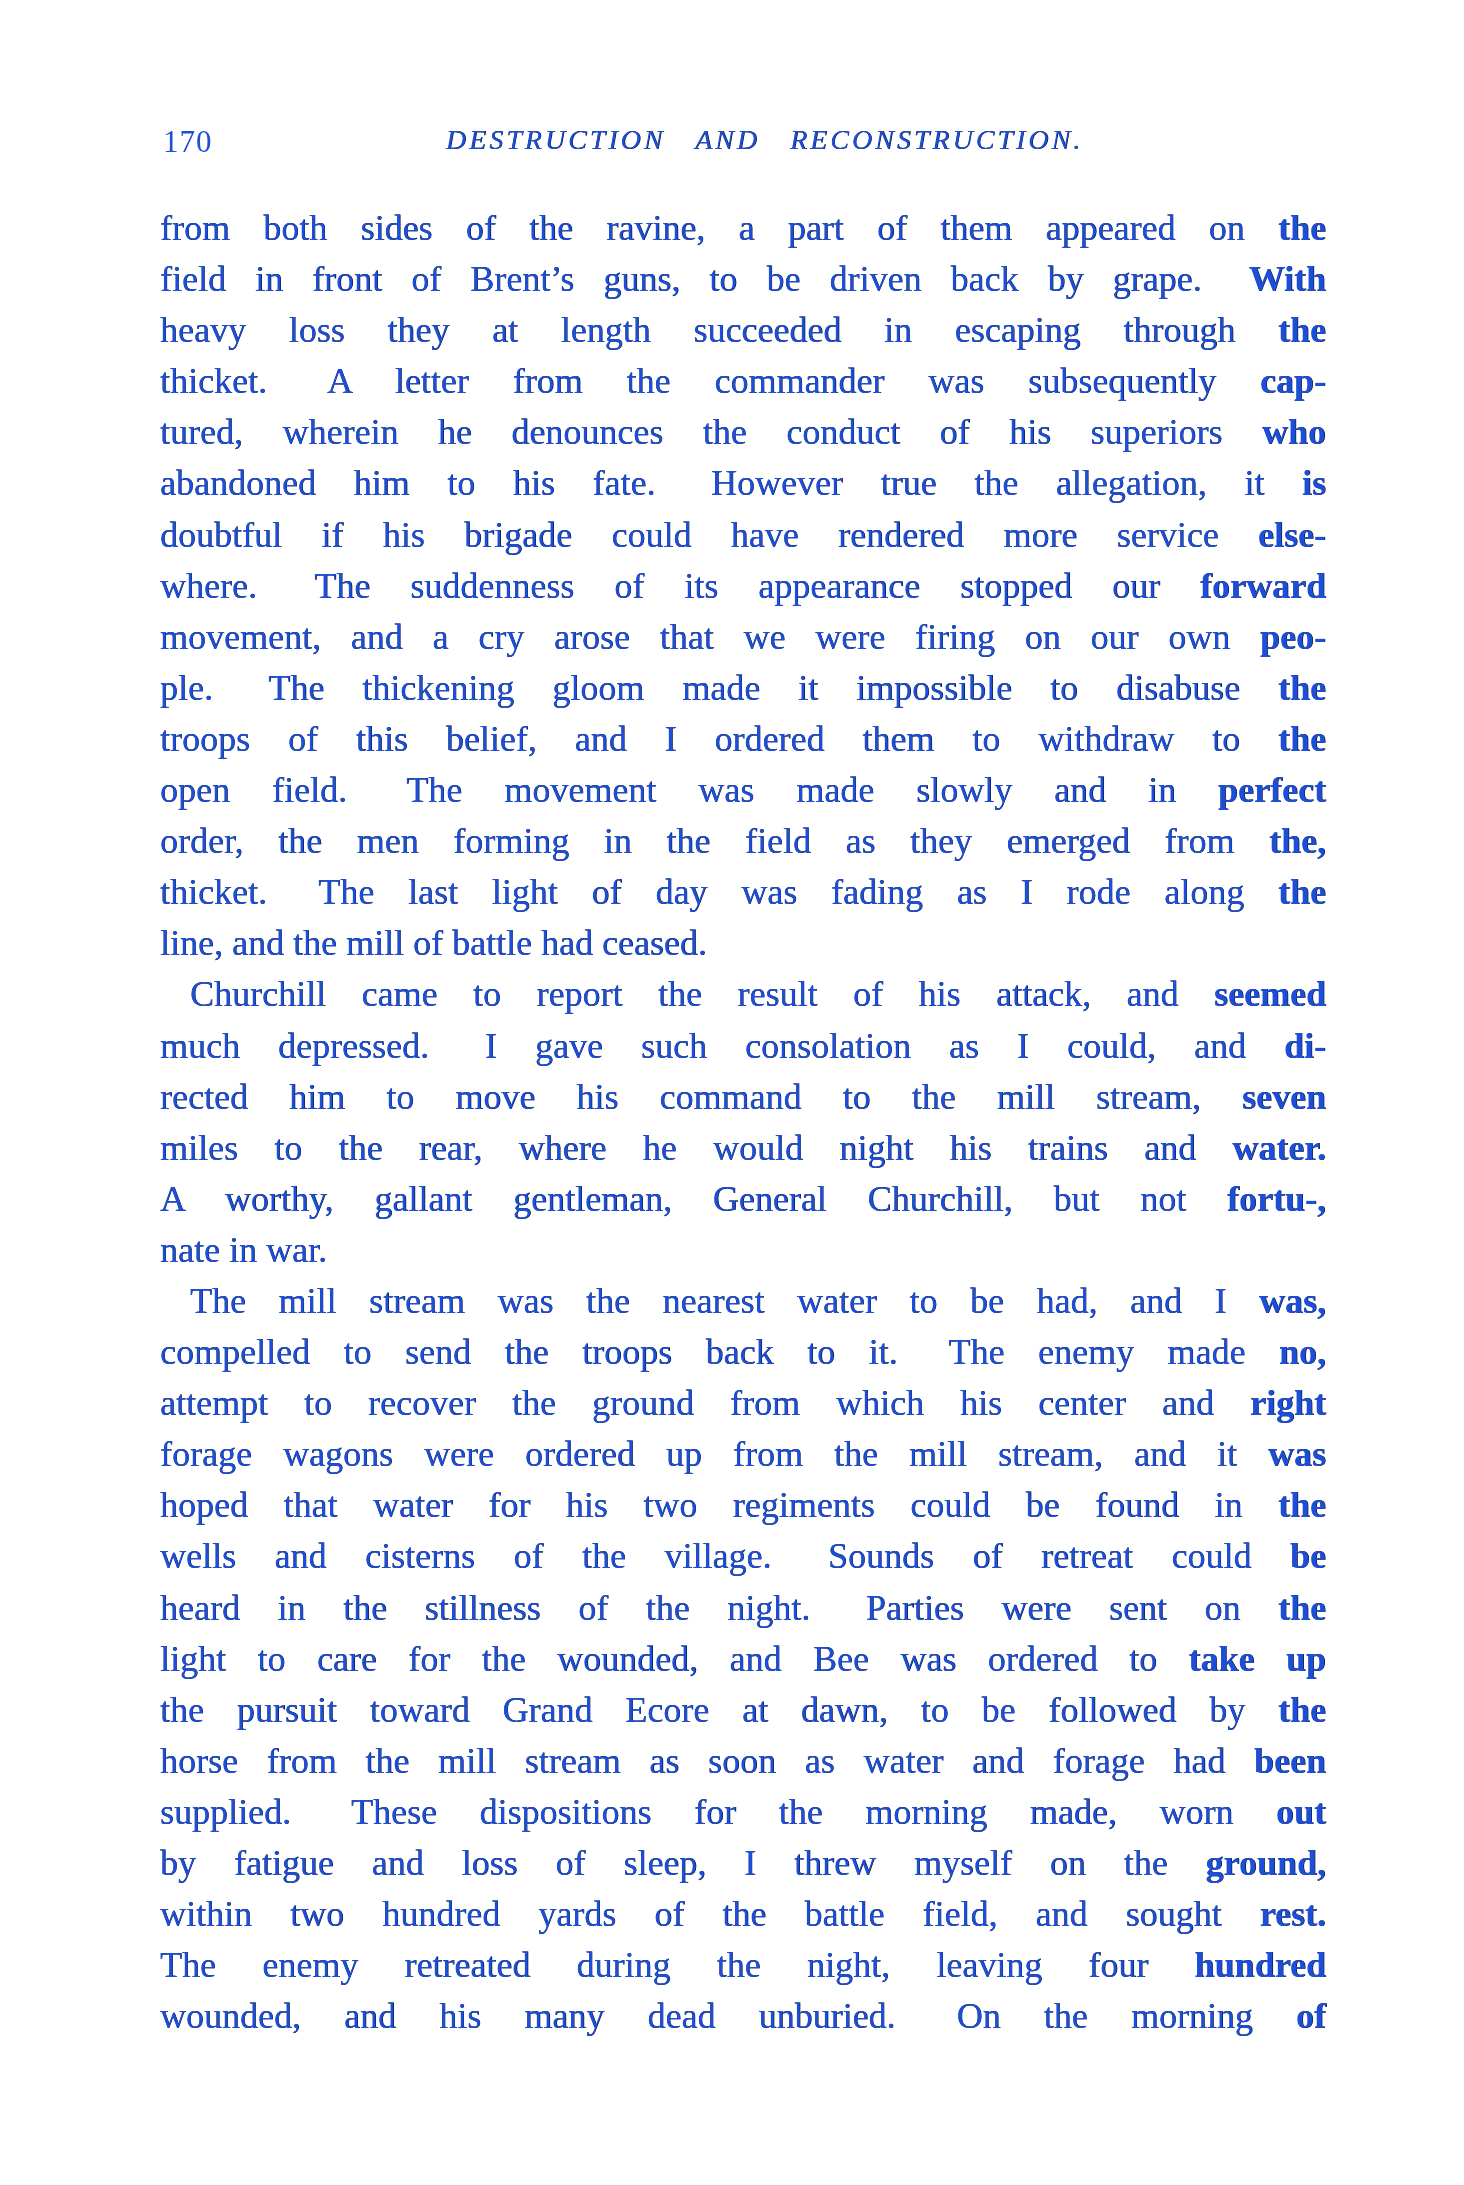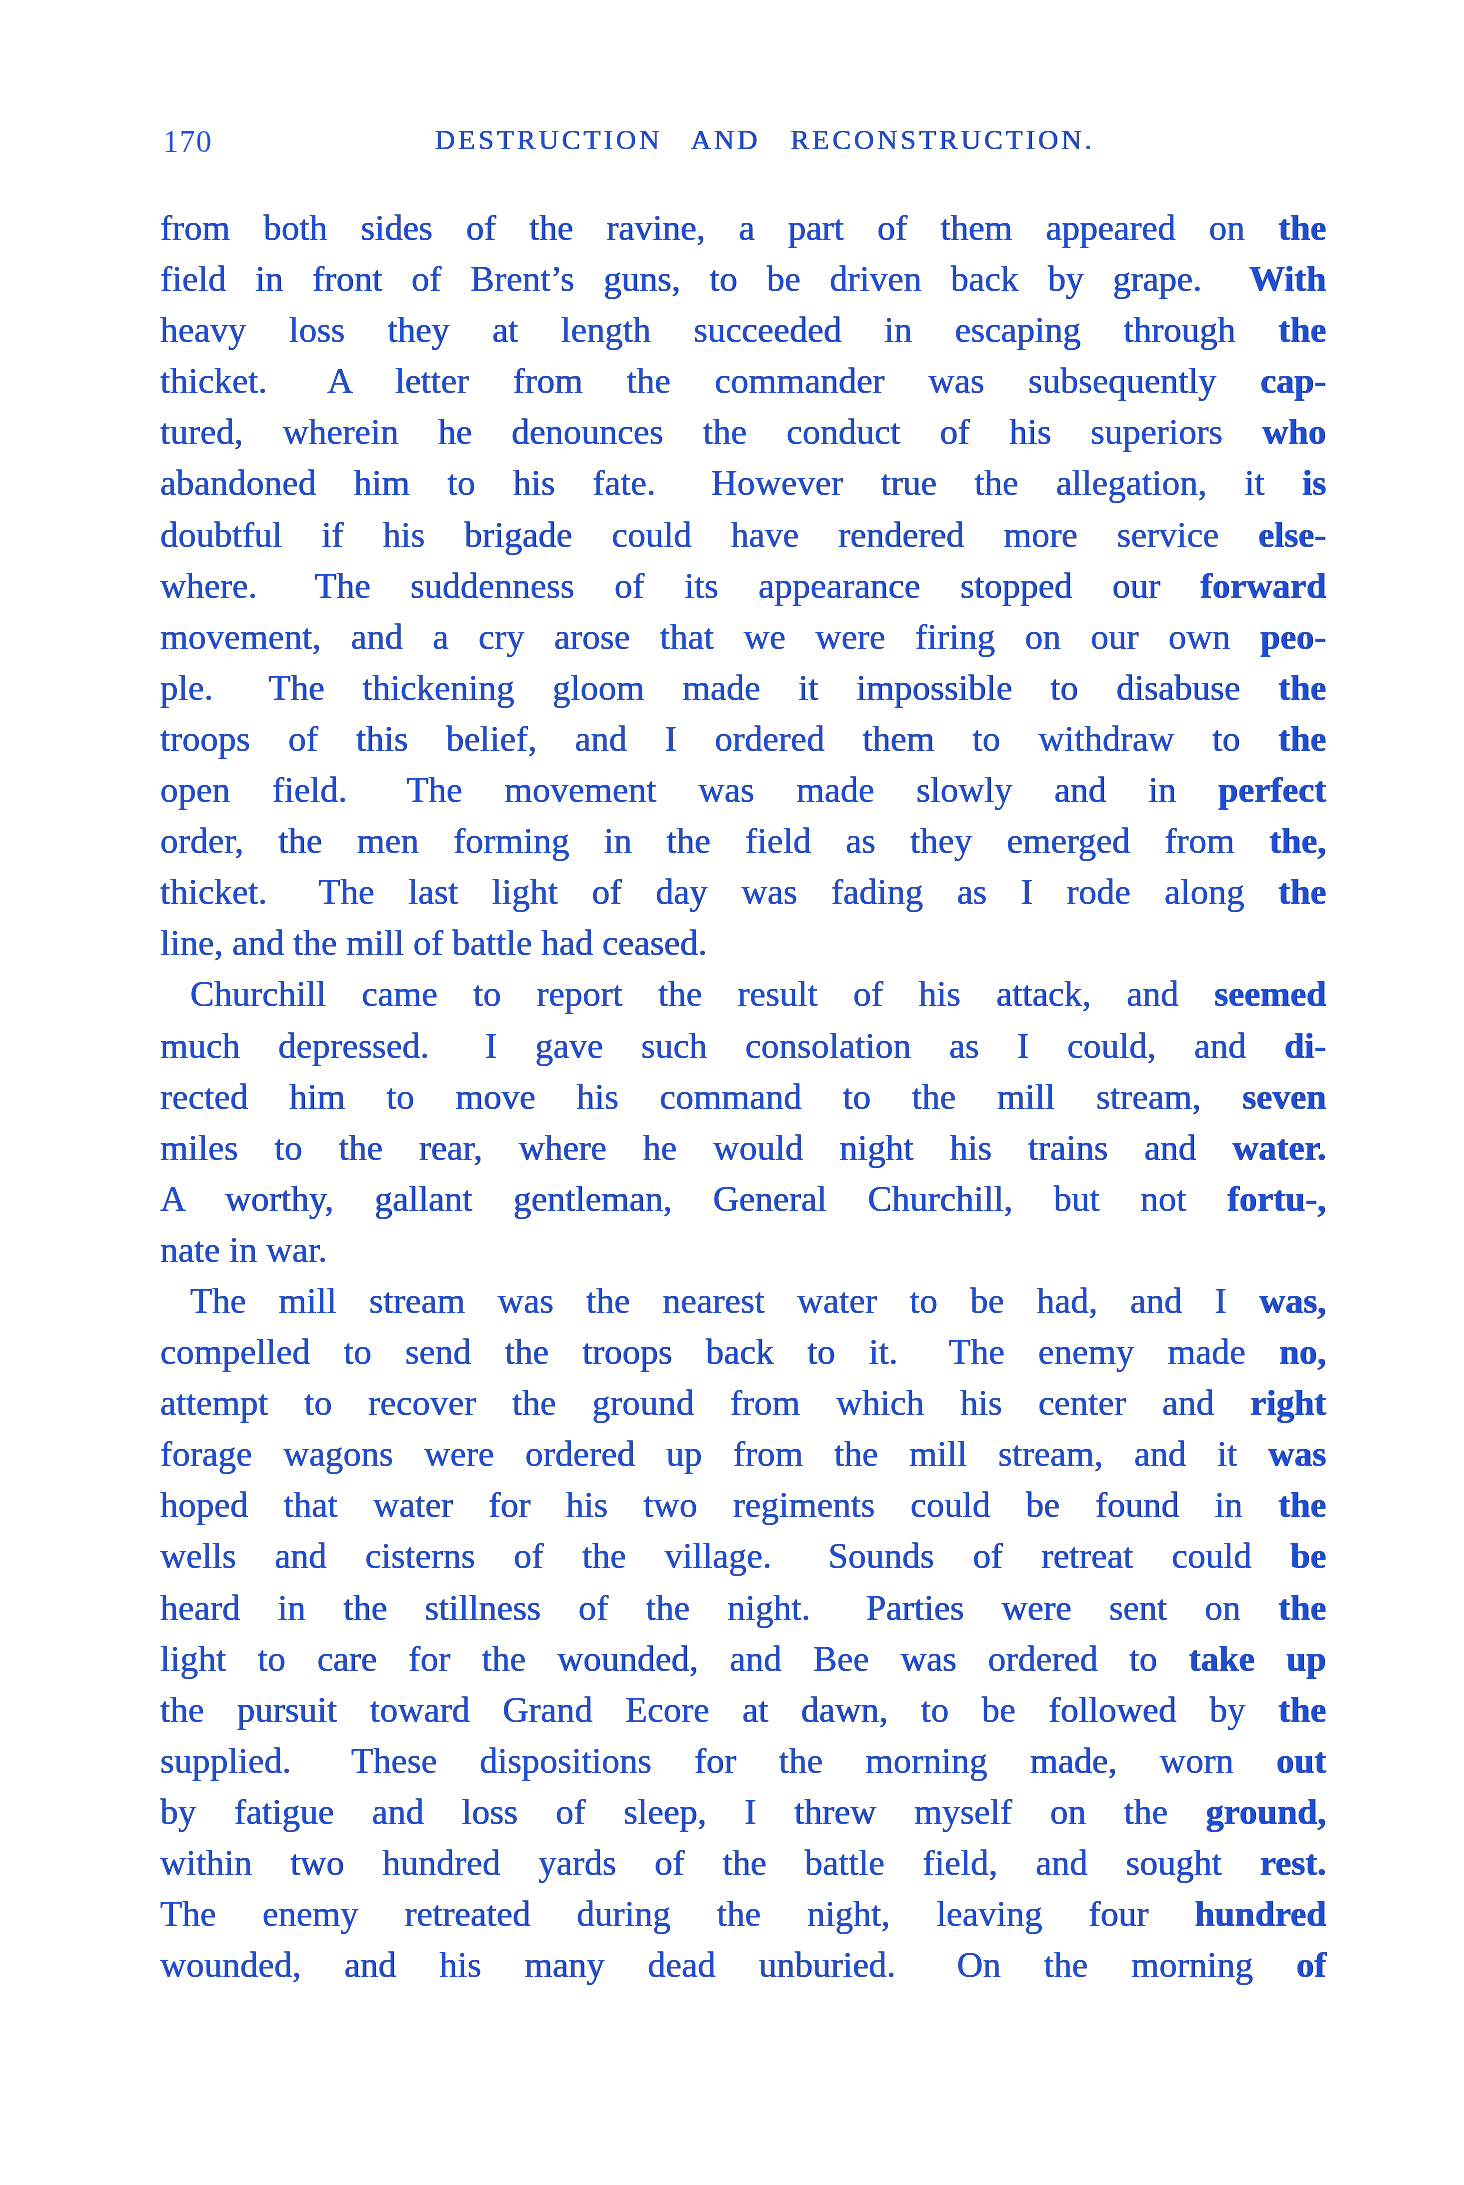--- a/index.html
+++ b/index.html
@@ -27,20 +27,21 @@
     letter-spacing: 1px;
   }
   .running-title {
     text-align: center;
     font-size: 28px;
     letter-spacing: 3px;
     word-spacing: 20px;
     padding-left: 40px;
     line-height: 44px;
     text-shadow: 0.4px 0 0 #000;
+    font-style: italic;
   }
   .body-text {
     position: absolute;
     left: 160px;
     top: 203px;
     width: 1166px;
     font-size: 36px;
     line-height: 51.1px;
     text-shadow: 0.35px 0 0 #000;
   }
@@ -87,20 +88,21 @@
     <div class="line end"><span>nate in war.</span><span class="bd"></span></div>
     <div class="line indent"><span>The mill stream was the nearest water to be had, and I </span><span class="bd">was,</span></div>
     <div class="line"><span>compelled to send the troops back to it.  The enemy made </span><span class="bd">no,</span></div>
     <div class="line"><span>attempt to recover the ground from which his center and </span><span class="bd">right</span></div>
     <div class="line"><span>forage wagons were ordered up from the mill stream, and it </span><span class="bd">was</span></div>
     <div class="line"><span>hoped that water for his two regiments could be found in </span><span class="bd">the</span></div>
     <div class="line"><span>wells and cisterns of the village.  Sounds of retreat could </span><span class="bd">be</span></div>
     <div class="line"><span>heard in the stillness of the night.  Parties were sent on </span><span class="bd">the</span></div>
     <div class="line"><span>light to care for the wounded, and Bee was ordered to </span><span class="bd">take up</span></div>
     <div class="line"><span>the pursuit toward Grand Ecore at dawn, to be followed by </span><span class="bd">the</span></div>
+    <div class="line"><span>horse from the mill stream as soon as water and forage had </span><span class="bd">been</span></div>
     <div class="line"><span>supplied.  These dispositions for the morning made, worn </span><span class="bd">out</span></div>
     <div class="line"><span>by fatigue and loss of sleep, I threw myself on the </span><span class="bd">ground,</span></div>
     <div class="line"><span>within two hundred yards of the battle field, and sought </span><span class="bd">rest.</span></div>
     <div class="line"><span>The enemy retreated during the night, leaving four </span><span class="bd">hundred</span></div>
     <div class="line"><span>wounded, and his many dead unburied.  On the morning </span><span class="bd">of</span></div>
   </div>
 
 </div>
 
 </body></html>

